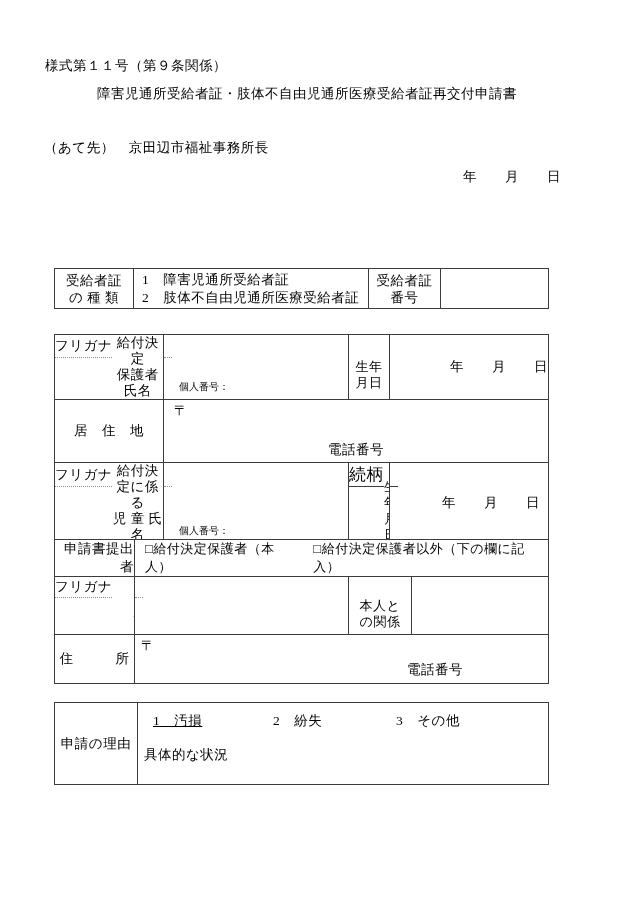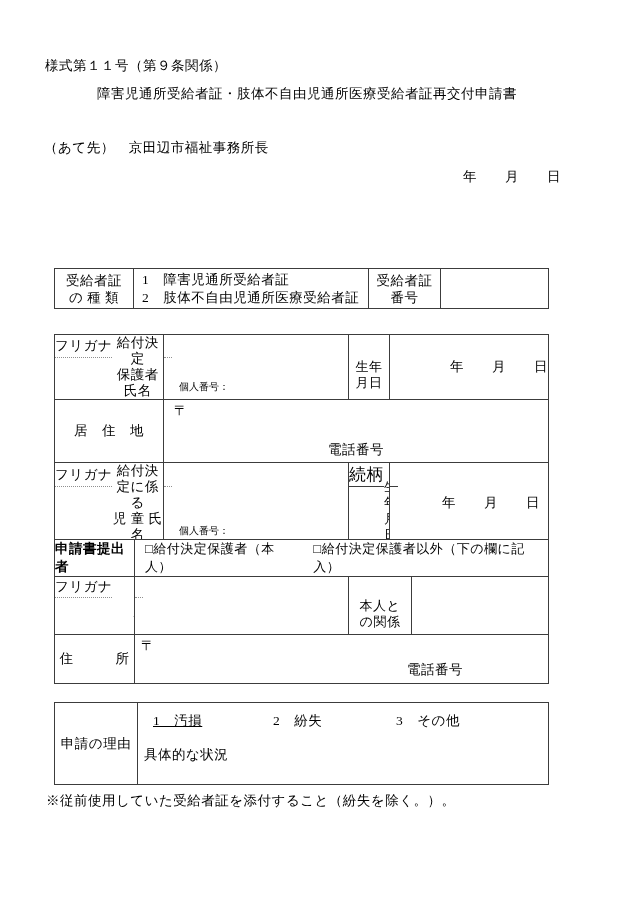--- a/index.html
+++ b/index.html
@@ -35,21 +35,21 @@
   .h22{height:22px;} .h23{height:23px;} .h20{height:20px;}
   .s-bot{flex:1 1 auto;display:flex;flex-direction:column;justify-content:center;text-align:center;line-height:16px;}
   .s-bot.blank-bl{justify-content:flex-end;align-items:flex-start;padding:0 0 4px 7px;}
   .small{font-size:10px;letter-spacing:0;}
   .date-cell{text-align:right;padding-right:8px;}
   .rel{position:relative;}
   .postal{position:absolute;top:2px;left:10px;}
   .postal2{position:absolute;top:2px;left:6px;}
   .phone-center{position:absolute;bottom:3px;left:0;right:0;text-align:center;}
   .phone-right{position:absolute;bottom:4px;left:272px;}
-  .submitter-label{font-size:12px;text-align:left;font-weight:bold;}
+  .submitter-label{font-size:12px;text-align:right;}
   .choices{display:flex;align-items:center;gap:14px;padding-left:10px;font-size:13px;}
   .reason-body{display:flex;flex-direction:column;justify-content:flex-start;height:100%;}
   .reason-opts{display:flex;padding-top:9px;padding-left:15px;}
   .reason-opts span{display:inline-block;}
   .ro1{width:120px;text-decoration:underline;} .ro2{width:123px;}
   .reason-detail{margin-top:16px;padding-left:6px;text-align:left;}
   .birth-lines{line-height:16px;text-align:center;font-size:13px;margin-top:16px;}
 </style>
 </head>
 <body>
@@ -237,15 +237,14 @@
           <div class="reason-detail">
             <span>具体的な状況</span>
             <span></span>
           </div>
         </div>
       </td>
     </tr>
   </tbody>
     </table>
 
-  <div class="abs footnote">※従前使用していた受給者証を添付すること（紛失を除く。）。</div>
 
 </div>
 
 </body></html>

